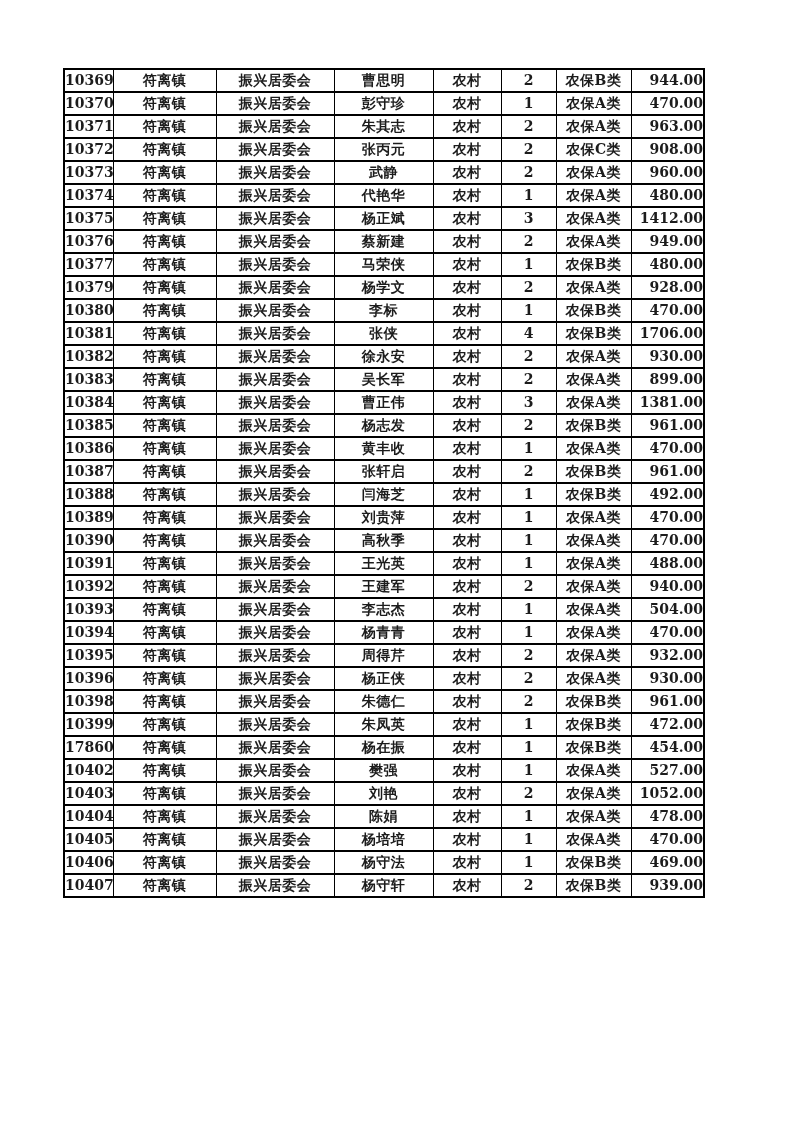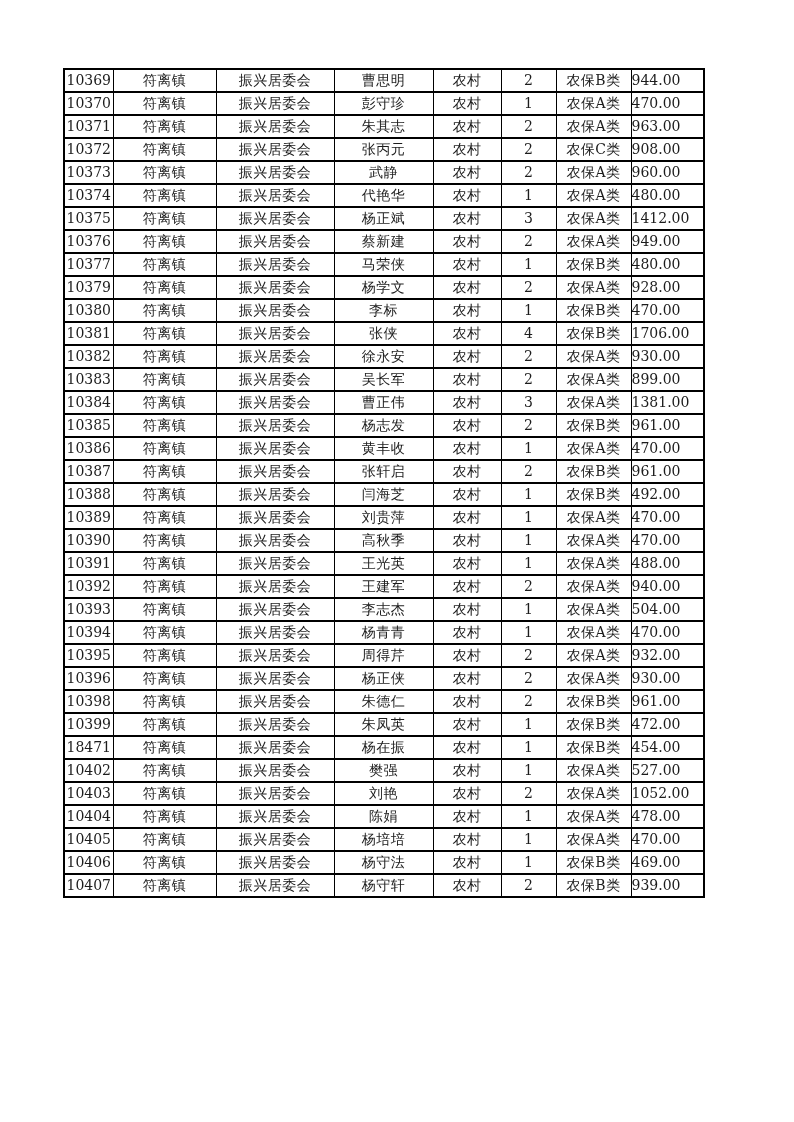--- a/index.html
+++ b/index.html
@@ -12,39 +12,39 @@
     overflow: hidden;
   }
   table.records {
     position: absolute;
     left: 63px;
     top: 68px;
     width: 640px;
     border-collapse: collapse;
     table-layout: fixed;
     border: 2px solid #000000;
+    font-weight: bold;
   }
   table.records td {
     border-left: 1.4px solid #000000;
     border-right: 1.4px solid #000000;
     border-top: 2px solid #000000;
     border-bottom: 2px solid #000000;
     height: 21px;
     padding: 0;
     font-size: 14px;
     line-height: 21px;
     color: #1c1c1c;
     text-align: center;
     white-space: nowrap;
     overflow: hidden;
     letter-spacing: 0.5px;
   }
   table.records td.amount {
-    text-align: left;
-    padding-right: 8px;
+    text-align: right;
   }
   table.records td.num {
     letter-spacing: 0;
   }
 </style>
 </head>
 <body>
 
 <div class="page">
   <table class="records">
@@ -344,21 +344,21 @@
         <td class="num">10399</td>
         <td>符离镇</td>
         <td>振兴居委会</td>
         <td>朱凤英</td>
         <td>农村</td>
         <td class="num">1</td>
         <td>农保B类</td>
         <td class="amount num">472.00</td>
       </tr>
         <tr style="">
-        <td class="num">18471</td>
+        <td class="num">17860</td>
         <td>符离镇</td>
         <td>振兴居委会</td>
         <td>杨在振</td>
         <td>农村</td>
         <td class="num">1</td>
         <td>农保B类</td>
         <td class="amount num">454.00</td>
       </tr>
         <tr style="">
         <td class="num">10402</td>

